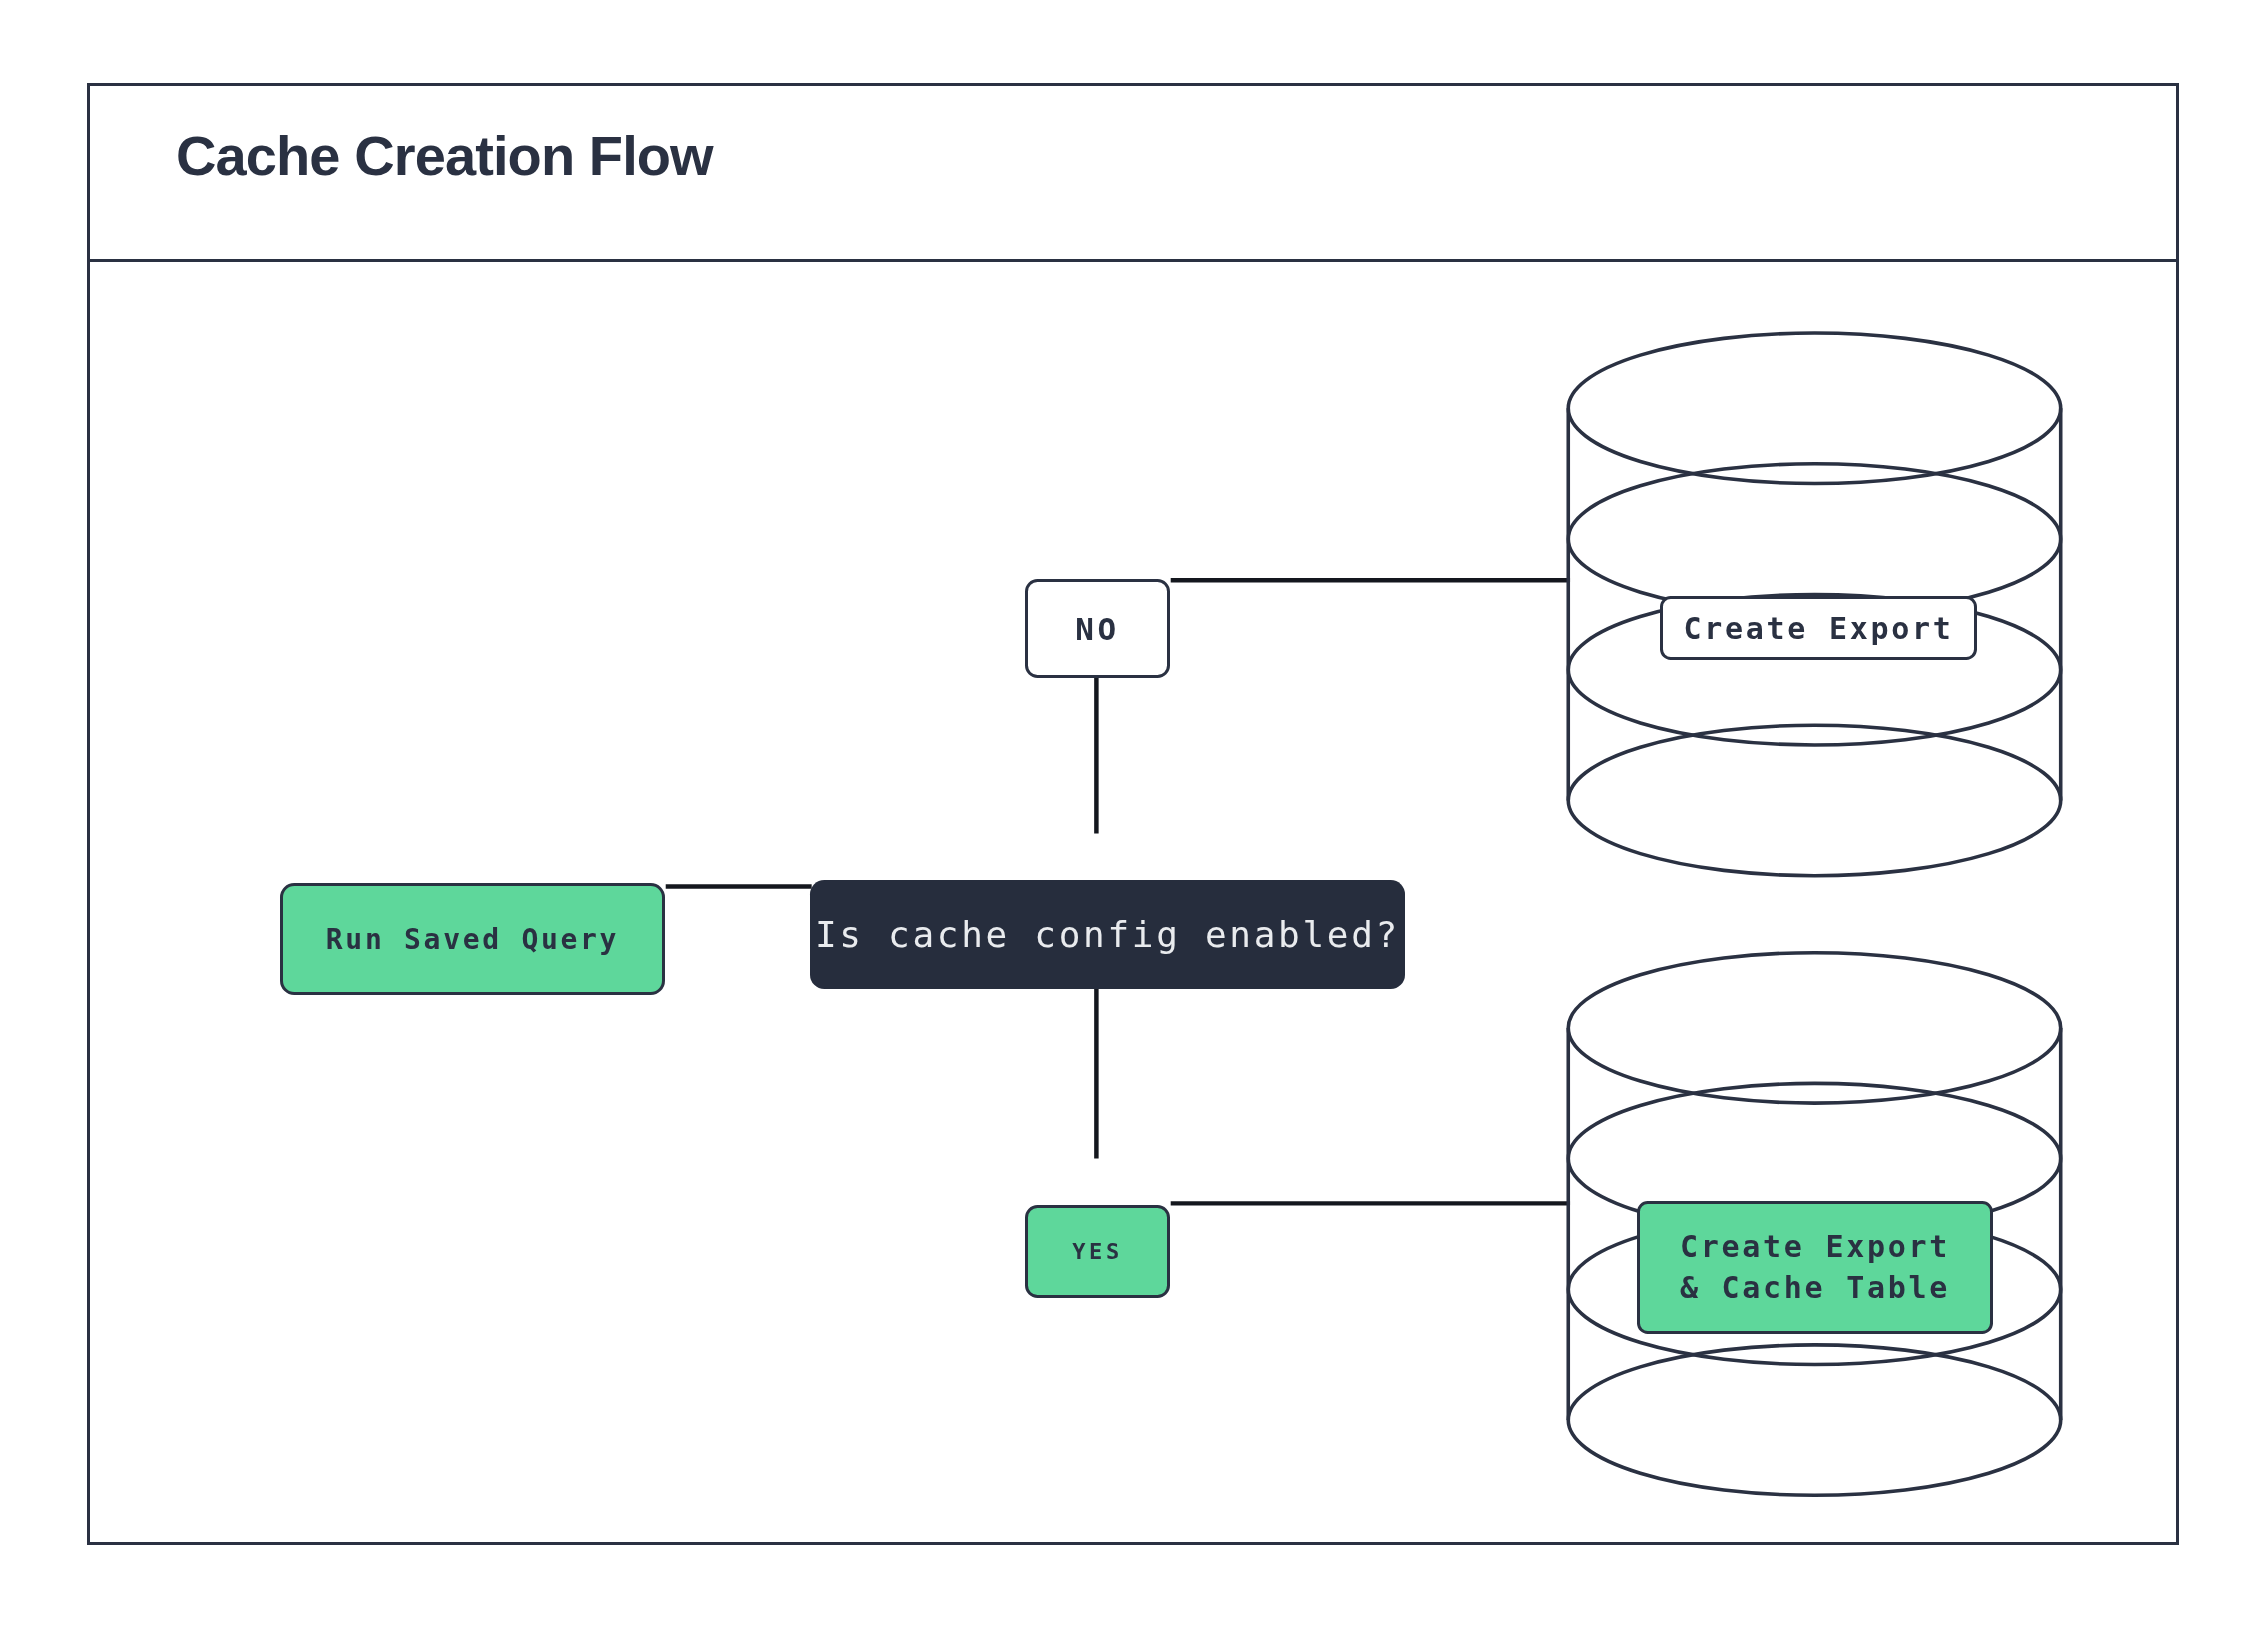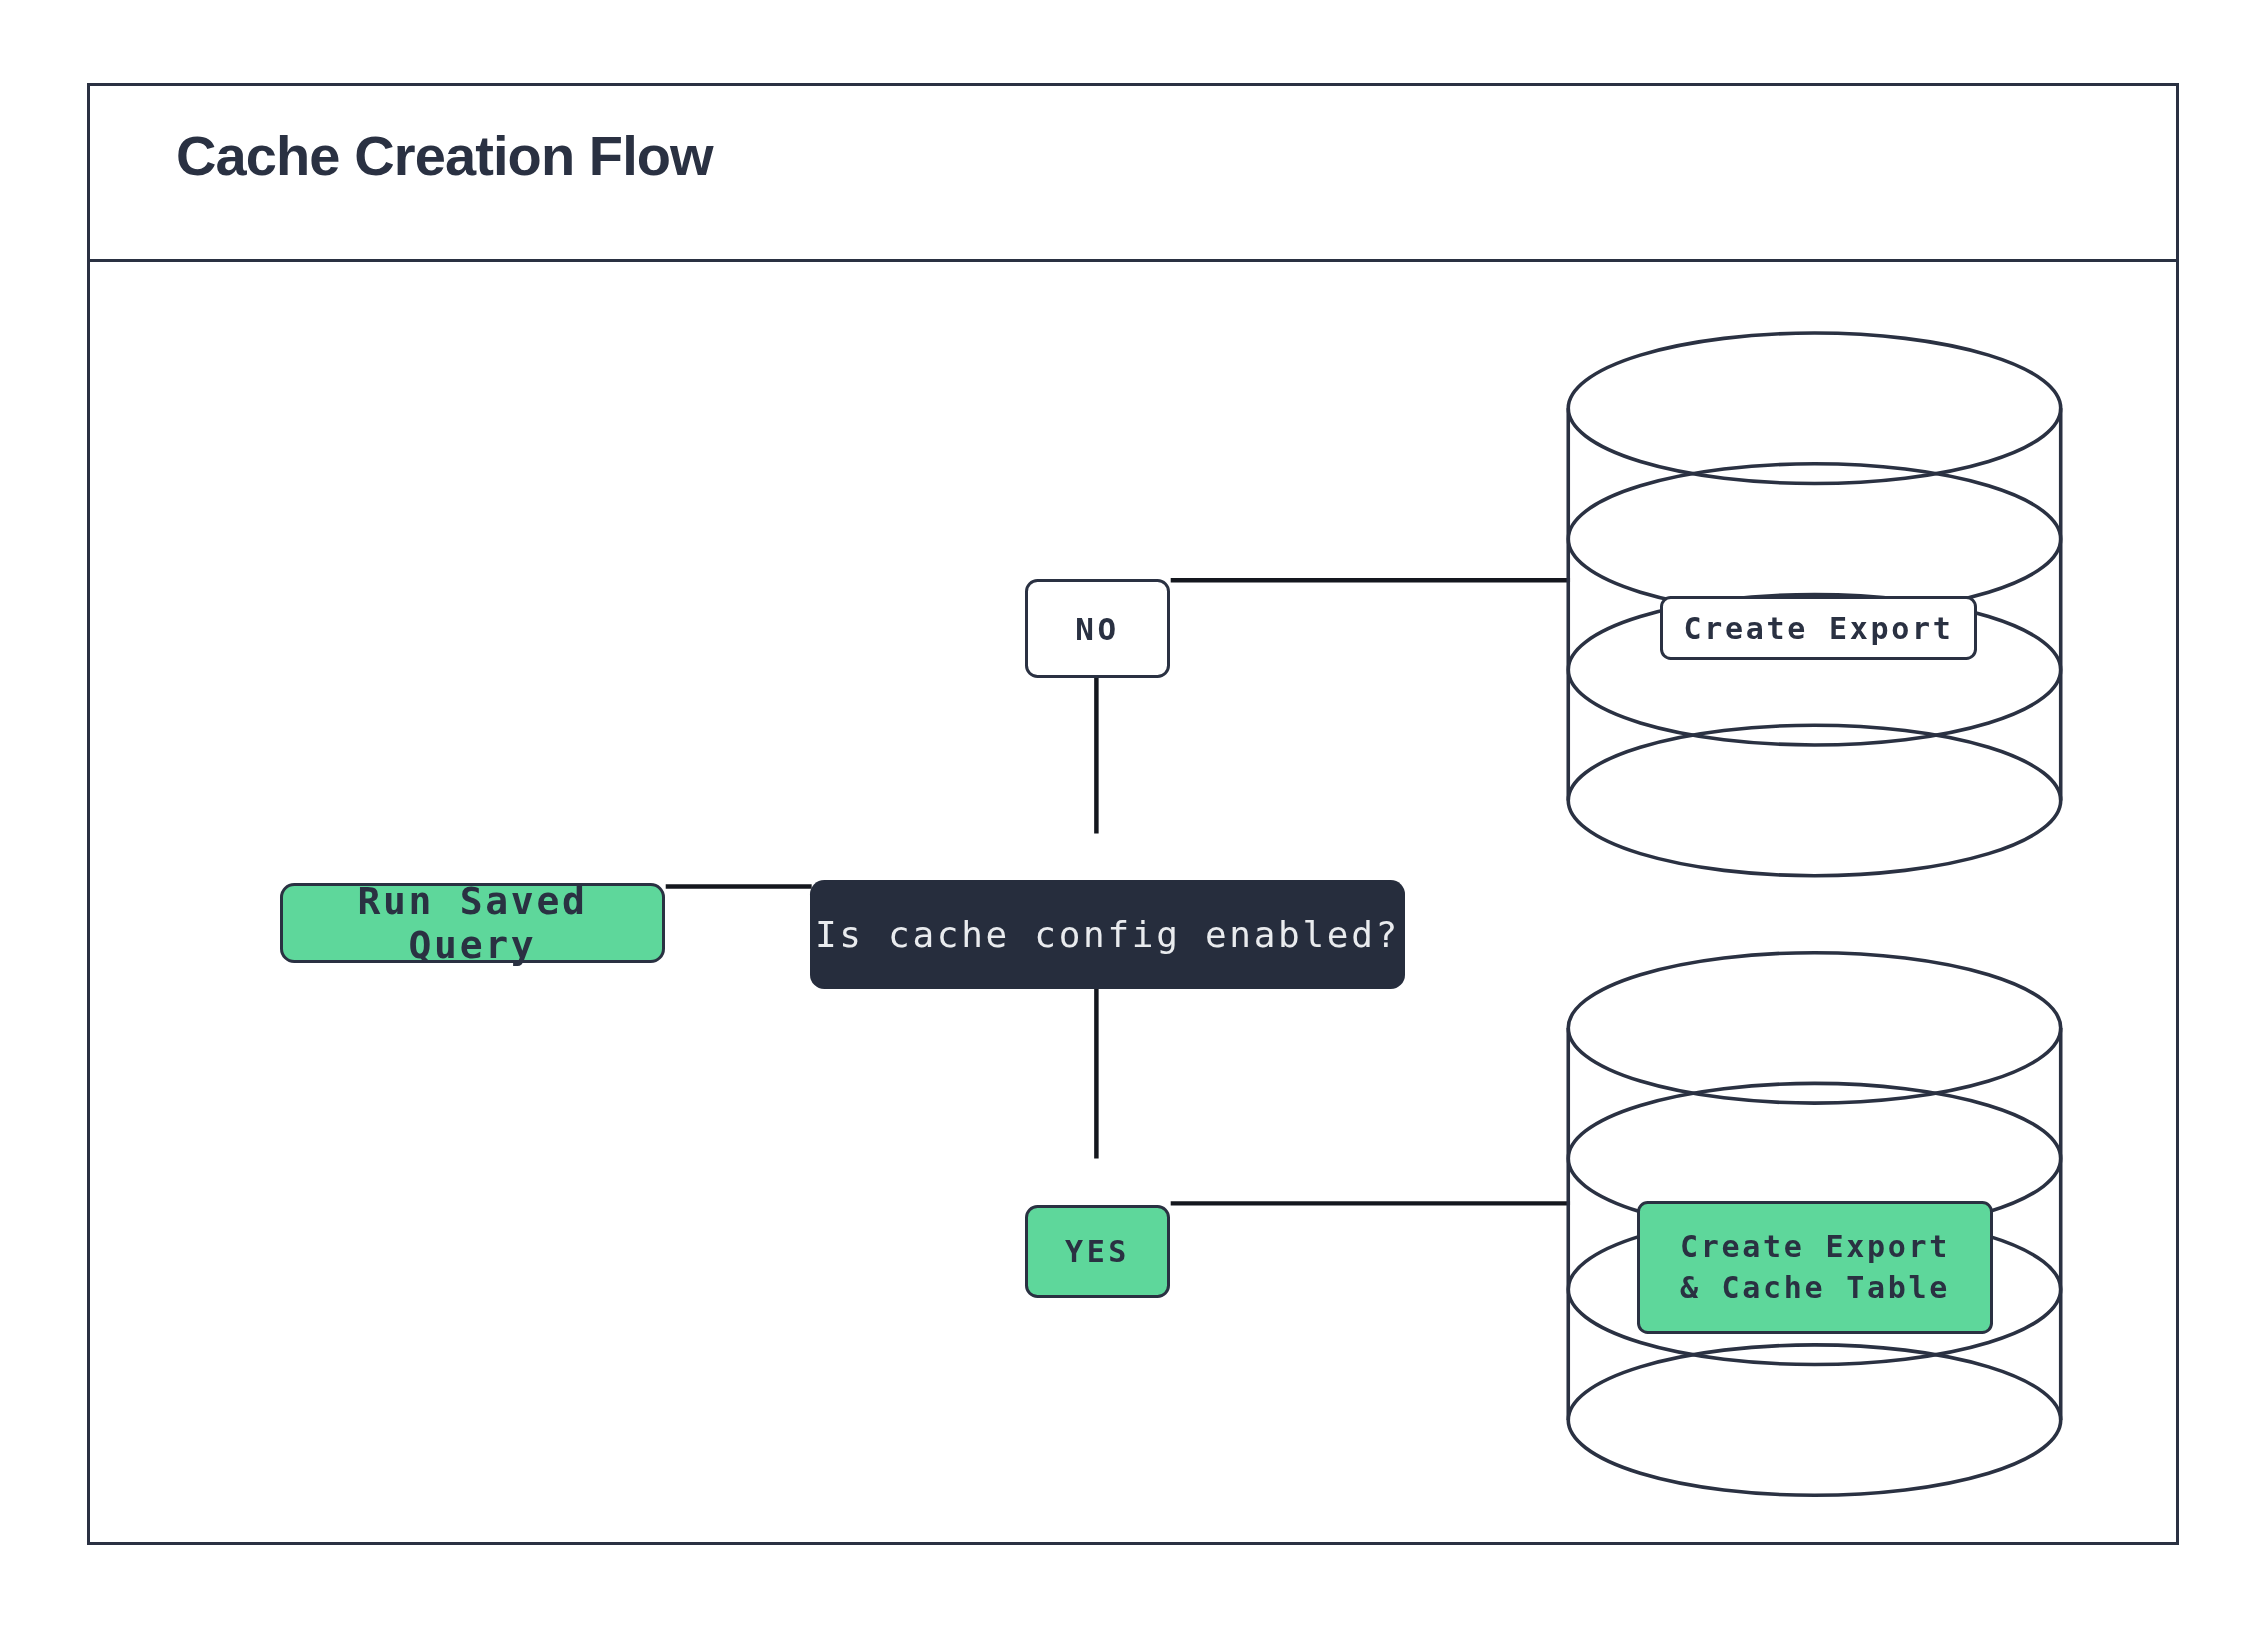--- a/index.html
+++ b/index.html
@@ -34,38 +34,38 @@
   }
   svg.flow-gfx{position:absolute;inset:0;width:2268px;height:1626px;}
   .cyl{stroke:var(--ink);stroke-width:4;fill:none;}
   .conn{stroke:var(--connector);stroke-width:5;fill:none;}
   .node{
     position:absolute;display:flex;align-items:center;justify-content:center;
     font-family:"DejaVu Sans Mono","Liberation Mono",monospace;
     color:var(--ink);text-align:center;margin-top:48px;
   }
   .node-start{
-    left:280px;top:835px;width:385px;height:80px;
+    left:280px;top:835px;width:385px;height:112px;
     background:var(--green);border:3.6px solid var(--ink);border-radius:14.3px;
-    font-size:38px;font-weight:700;letter-spacing:2.7px;
+    font-size:28px;font-weight:700;letter-spacing:2.7px;
   }
   .node-decision{
     left:810px;top:832px;width:595px;height:109px;
     background:var(--question-bg);border-radius:14.3px;
     color:var(--question-text);font-size:36px;font-weight:400;letter-spacing:2.7px;
   }
   .node-no{
     left:1025px;top:531px;width:145px;height:99px;
     background:var(--bg);border:3.6px solid var(--ink);border-radius:12.5px;
     font-size:31px;font-weight:700;letter-spacing:3.6px;
   }
   .node-yes{
     left:1025px;top:1157px;width:145px;height:93px;
     background:var(--green);border:3.6px solid var(--ink);border-radius:12.5px;
-    font-size:30px;font-weight:700;letter-spacing:3.6px;
+    font-size:22px;font-weight:700;letter-spacing:3.6px;
   }
   .node-export{
     left:1660px;top:548px;width:317px;height:64px;
     background:var(--bg);border:3.6px solid var(--ink);border-radius:10.7px;
     font-size:30px;font-weight:700;letter-spacing:2.7px;white-space:nowrap;
   }
   .node-cache{
     left:1637px;top:1153px;width:356px;height:133px;
     background:var(--green);border:3.6px solid var(--ink);border-radius:10.7px;
     font-size:30px;font-weight:700;letter-spacing:2.7px;

